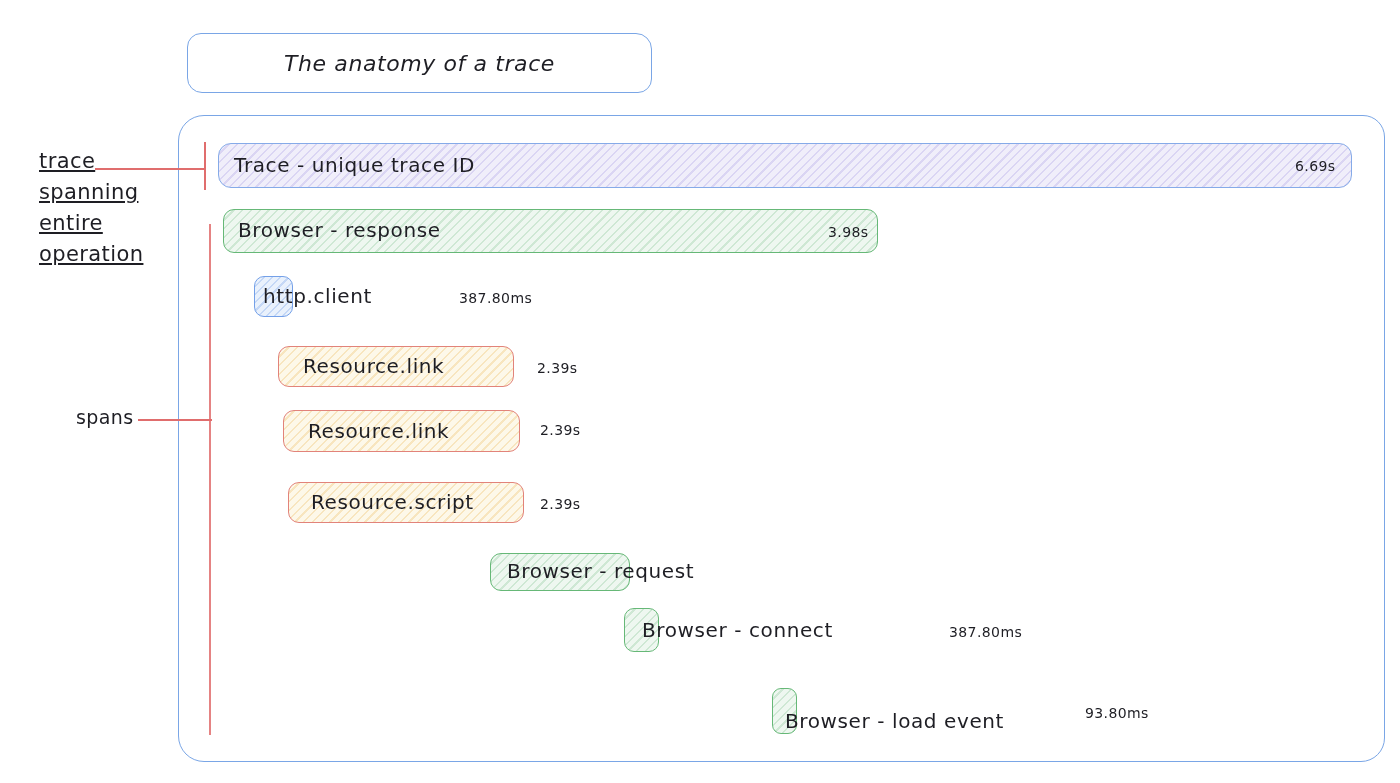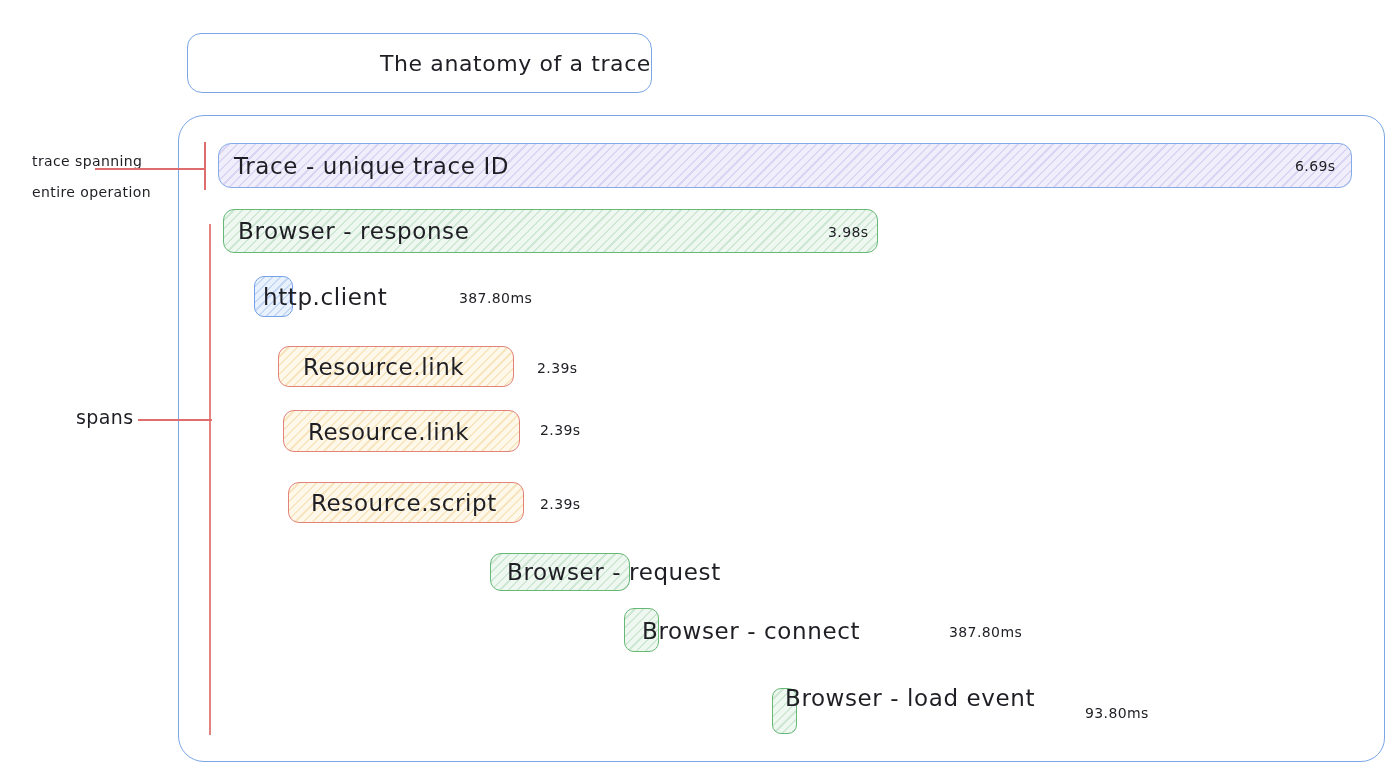--- a/index.html
+++ b/index.html
@@ -16,40 +16,42 @@
     background: #ffffff;
     overflow: hidden;
   }
   
   .title-box {
     position: absolute;
     left: 187px; top: 33px;
     width: 463px; height: 58px;
     border: 1.6px solid var(--container-border);
     border-radius: 14px 16px 14px 15px;
-    display: flex; align-items: center; justify-content: flex-end;
+    display: flex; align-items: center; justify-content: center;
     font-size: 22px;
     letter-spacing: 0.6px;
+    font-style: italic;
   }
   
   .frame {
     position: absolute;
     left: 178px; top: 115px;
     width: 1205px; height: 645px;
     border: 1.6px solid var(--container-border);
     border-radius: 26px 22px 24px 26px;
   }
   
   .trace-annotation {
     position: absolute;
-    left: 32px; top: 146px;
+    left: 39px; top: 146px;
     width: 132px;
-    font-size: 14px;
+    font-size: 21px;
     line-height: 31px;
     letter-spacing: 0.4px;
+    text-decoration: underline;
   }
   .spans-annotation {
     position: absolute;
     left: 76px; top: 406px;
     font-size: 19px;
     letter-spacing: 0.4px;
   }
   .redline { position: absolute; background: var(--annotation-line); }
   .rl-h1 { left: 95px;  top: 168px; width: 110px; height: 2px; }
   .rl-tick { left: 204px; top: 142px; width: 2px; height: 48px; }
@@ -77,21 +79,21 @@
     background-image: repeating-linear-gradient(135deg, rgba(92,143,229,0.26) 0 1.6px, transparent 1.6px 5.8px);
     border-color: var(--blue-border);
   }
   .bar.yellow {
     background-color: #fdf8e9;
     background-image: repeating-linear-gradient(135deg, rgba(236,186,92,0.30) 0 1.6px, transparent 1.6px 6.2px);
     border-color: var(--yellow-border);
   }
   .lbl {
     position: absolute;
-    font-size: 23px;
+    font-size: 20px;
     letter-spacing: 0.6px;
     white-space: nowrap;
   }
   .dur {
     position: absolute;
     font-size: 14px;
     letter-spacing: 0.4px;
     white-space: nowrap;
   }
 </style>
@@ -138,16 +140,16 @@
   <span class="dur" style="left:540px; top:496px;">2.39s</span>
 
   <div class="bar green" style="left:490px; top:553px; width:140px; height:38px;"></div>
   <span class="lbl" style="left:507px; top:559px;">Browser - request</span>
 
   <div class="bar green" style="left:624px; top:608px; width:35px; height:44px; border-radius:10px;"></div>
   <span class="lbl" style="left:642px; top:618px;">Browser - connect</span>
   <span class="dur" style="left:949px; top:624px;">387.80ms</span>
 
   <div class="bar green" style="left:772px; top:688px; width:25px; height:46px; border-radius:9px;"></div>
-  <span class="lbl" style="left:785px; top:685px;">Browser - load event</span>
+  <span class="lbl" style="left:785px; top:709px;">Browser - load event</span>
   <span class="dur" style="left:1085px; top:705px;text-align:right;">93.80ms</span>
 
 </div>
 
 </body></html>

